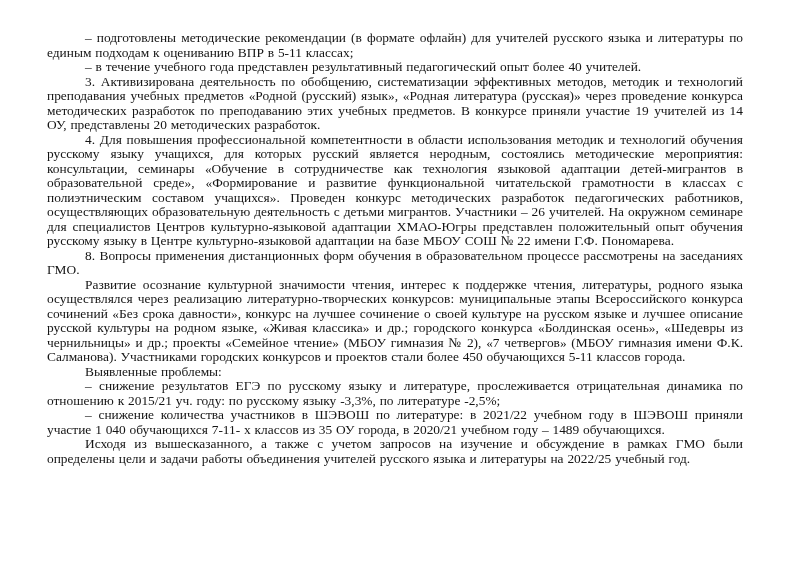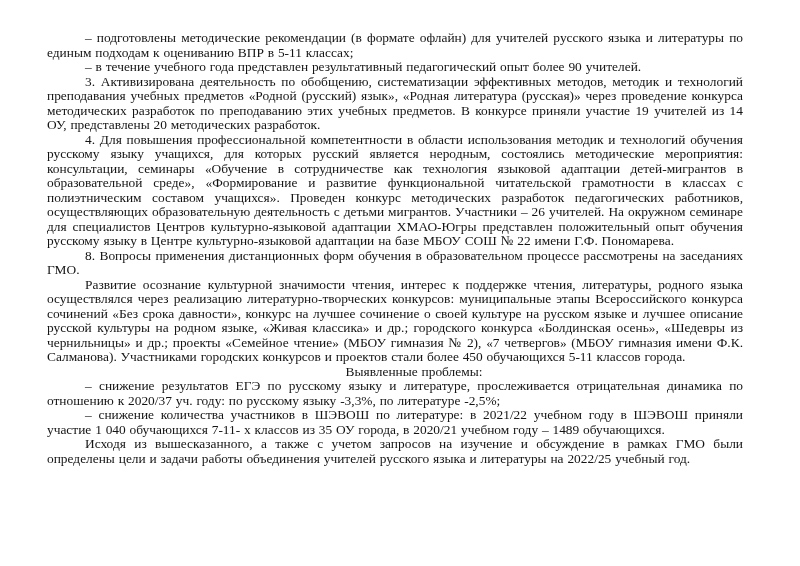--- a/index.html
+++ b/index.html
@@ -26,32 +26,32 @@
     line-height: 14.5px;
     -webkit-font-smoothing: antialiased;
   }
   .para {
     margin: 0;
     text-indent: 38px;
     text-align: justify;
     word-spacing: 0.5px;
   }
   .para.no-justify {
-    text-align: center;
+    text-align: left;
   }
 </style>
 </head>
 <body>
 
 <div class="page">
   <div class="content">
     <p class="para">– подготовлены методические рекомендации (в формате офлайн) для учителей русского языка и литературы по единым подходам к оцениванию ВПР в 5-11 классах;</p>
-    <p class="para">– в течение учебного года представлен результативный педагогический опыт более 90 учителей.</p>
+    <p class="para">– в течение учебного года представлен результативный педагогический опыт более 40 учителей.</p>
     <p class="para">3. Активизирована деятельность по обобщению, систематизации эффективных методов, методик и технологий преподавания учебных предметов «Родной (русский) язык», «Родная литература (русская)» через проведение конкурса методических разработок по преподаванию этих учебных предметов. В конкурсе приняли участие 19 учителей из 14 ОУ, представлены 20 методических разработок.</p>
     <p class="para">4.  Для повышения профессиональной компетентности в области использования методик и технологий обучения русскому языку учащихся, для которых русский является неродным, состоялись методические мероприятия: консультации, семинары «Обучение в сотрудничестве как технология языковой адаптации детей-мигрантов в образовательной среде», «Формирование и развитие функциональной читательской грамотности в классах с полиэтническим составом учащихся». Проведен конкурс методических разработок педагогических работников, осуществляющих образовательную деятельность с детьми мигрантов. Участники – 26 учителей. На окружном семинаре для специалистов Центров культурно-языковой адаптации ХМАО-Югры представлен положительный опыт обучения русскому языку в Центре культурно-языковой адаптации на базе МБОУ СОШ № 22 имени Г.Ф. Пономарева.</p>
     <p class="para">8.  Вопросы применения дистанционных форм обучения в образовательном процессе рассмотрены на заседаниях ГМО.</p>
     <p class="para">Развитие осознание культурной значимости чтения, интерес к поддержке чтения, литературы, родного языка осуществлялся через реализацию литературно-творческих конкурсов: муниципальные этапы Всероссийского конкурса сочинений «Без срока давности», конкурс на лучшее сочинение о своей культуре на русском языке и лучшее описание русской культуры на родном языке, «Живая классика» и др.; городского конкурса «Болдинская осень», «Шедевры из чернильницы» и др.;  проекты «Семейное чтение» (МБОУ гимназия № 2), «7 четвергов» (МБОУ гимназия имени Ф.К. Салманова). Участниками городских конкурсов и проектов стали более 450 обучающихся 5-11 классов города.</p>
     <p class="para no-justify">Выявленные проблемы:</p>
-    <p class="para">– снижение результатов ЕГЭ по русскому языку и литературе, прослеживается отрицательная динамика по отношению к 2020/37 уч. году: по русскому языку -3,3%,  по литературе -2,5%;</p>
+    <p class="para">– снижение результатов ЕГЭ по русскому языку и литературе, прослеживается отрицательная динамика по отношению к 2015/21 уч. году: по русскому языку -3,3%,  по литературе -2,5%;</p>
     <p class="para">– снижение количества участников в ШЭВОШ по литературе: в 2021/22 учебном году в ШЭВОШ приняли участие 1 040 обучающихся 7-11- х классов из 35 ОУ города, в 2020/21 учебном году – 1489 обучающихся.</p>
     <p class="para">Исходя из вышесказанного, а также с учетом запросов на изучение и обсуждение в рамках ГМО были определены цели и задачи работы объединения учителей русского языка и литературы на 2022/25 учебный год.</p>
   </div>
 </div>
 
 </body></html>

